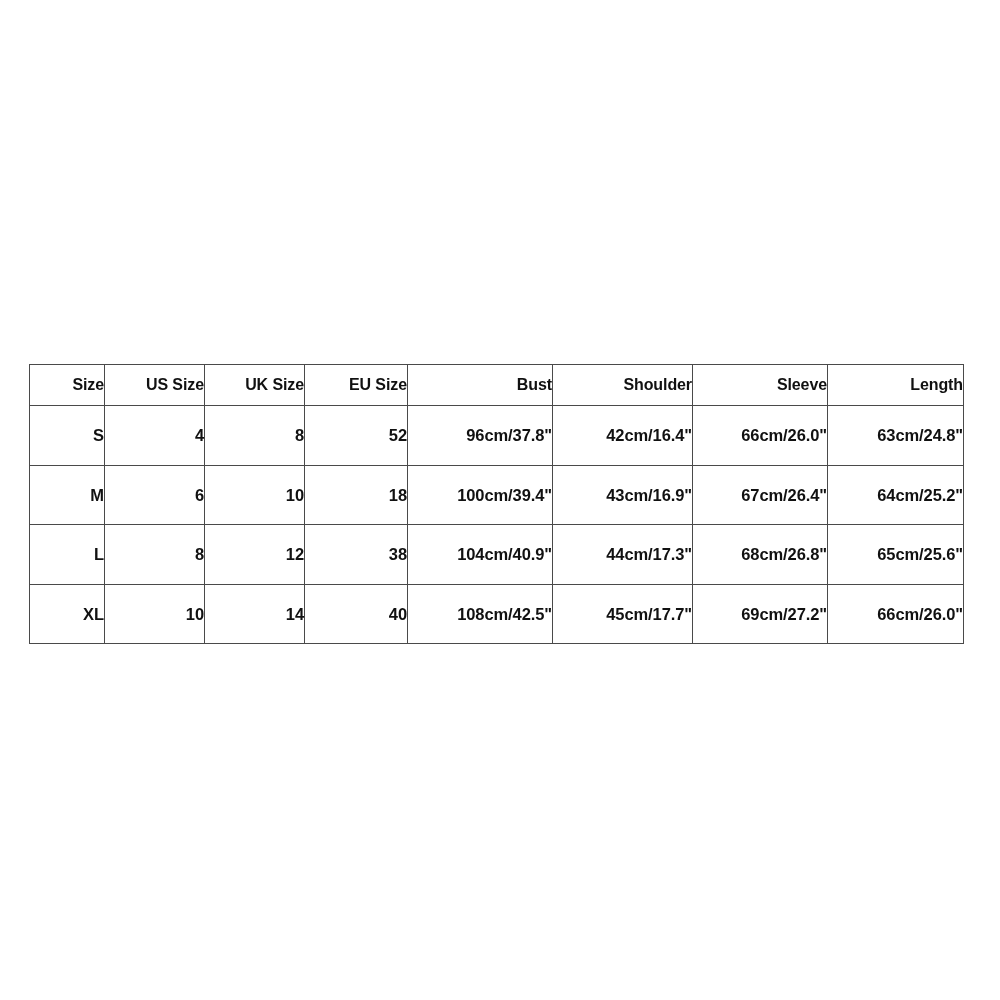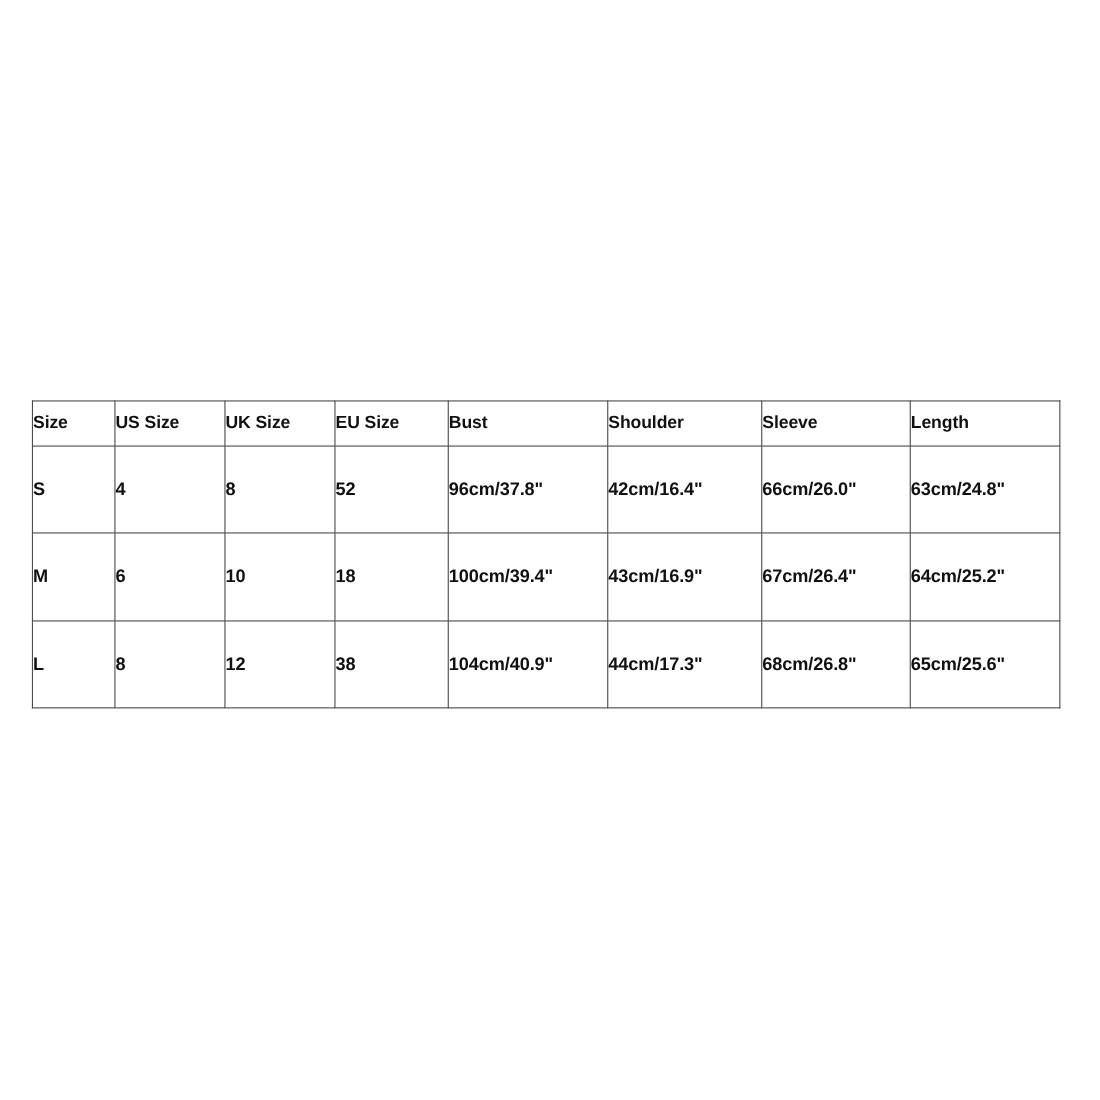--- a/index.html
+++ b/index.html
@@ -34,21 +34,21 @@
     width: 934px;
     height: 280px;
     border-collapse: collapse;
     table-layout: fixed;
     background: #ffffff;
   }
 
   table.size-chart td,
   table.size-chart th {
     border: 1px solid #4a4a4a;
-    text-align: left;
+    text-align: right;
     vertical-align: middle;
     font-weight: bold;
     color: #111111;
     background: #ffffff;
     padding: 0;
     height: 40px;
     line-height: 40px;
     white-space: nowrap;
     letter-spacing: -0.1px;
   }
@@ -126,17 +126,27 @@
         <tr>
           <td>L</td>
           <td>8</td>
           <td>12</td>
           <td>38</td>
           <td>104cm/40.9"</td>
           <td>44cm/17.3"</td>
           <td>68cm/26.8"</td>
           <td>65cm/25.6"</td>
         </tr>
+        <tr>
+          <td>XL</td>
+          <td>10</td>
+          <td>14</td>
+          <td>40</td>
+          <td>108cm/42.5"</td>
+          <td>45cm/17.7"</td>
+          <td>69cm/27.2"</td>
+          <td>66cm/26.0"</td>
+        </tr>
       </tbody>
     </table>
   </div>
 
 </div>
 
 </body></html>

